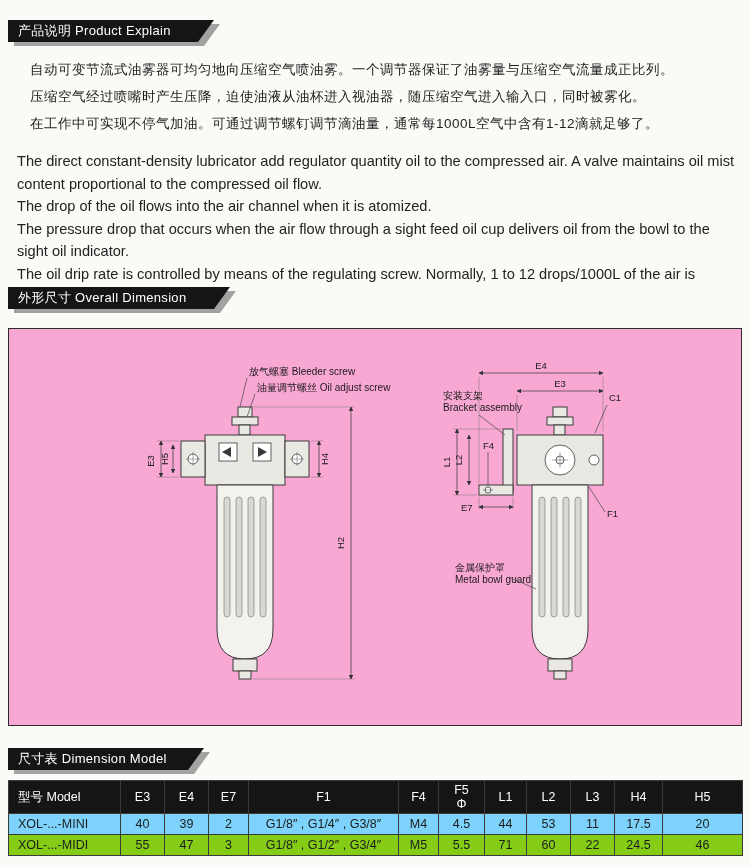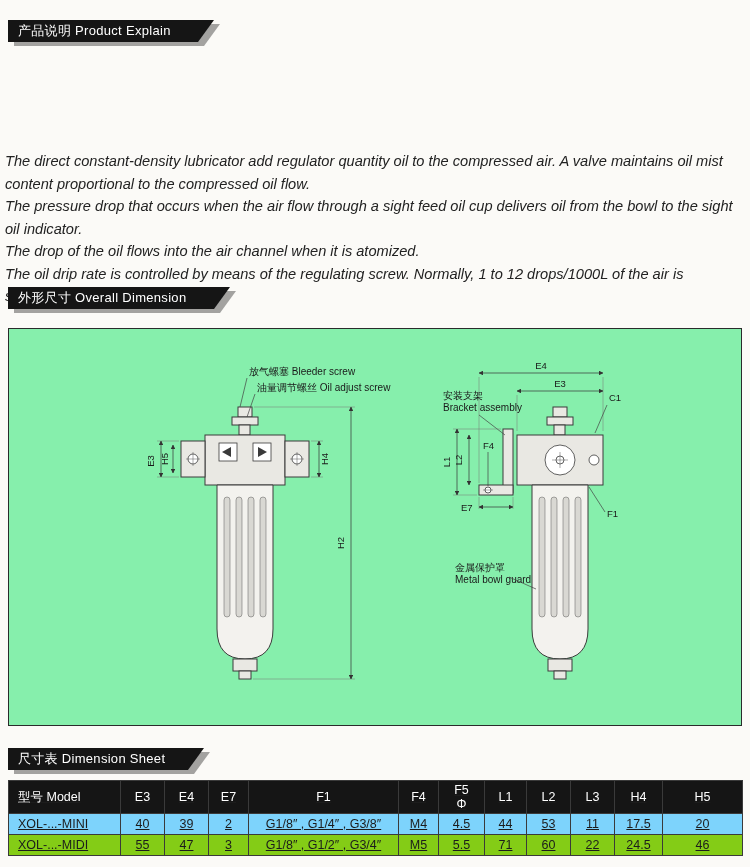--- a/index.html
+++ b/index.html
@@ -24,26 +24,26 @@
     position:absolute; left:0; top:0; width:100%; height:22px;
     background:#151515; color:#fff;
     clip-path:polygon(0 0,100% 0,calc(100% - 16px) 100%,0 100%);
     font-size:13px; line-height:22px; padding-left:10px; letter-spacing:.3px;
     white-space:nowrap;
   }
 
   .cn-text { position:absolute; left:30px; right:26px; top:44px; }
   .cn-text p { font-size:13.5px; line-height:27px; letter-spacing:.5px; }
 
-  .en-text { position:absolute; left:5px; right:6px; top:138px;font-style:italic; }
+  .en-text { position:absolute; left:17px; right:6px; top:138px; }
   .en-text p { font-size:14.6px; line-height:22.5px; color:#222; }
 
   .diagram-box {
     position:absolute; left:8px; top:316px; width:734px; height:398px;
-    border:1px solid #2b2b2b; background:#86efac;
+    border:1px solid #2b2b2b; background:#f9a8d4;
   }
   .diagram-box svg { width:100%; height:100%; display:block; }
 
   svg text { font-family:"Liberation Sans","DejaVu Sans",sans-serif; fill:#191919; }
   .dim-label { font-size:9.5px; }
   .callout { font-size:10px; }
   .part { fill:#e9e8e3; stroke:#3a3a3a; stroke-width:1; }
   .bowl  { fill:#f3f2ee; stroke:#3a3a3a; stroke-width:1; }
   .slot  { fill:#d9d8d3; stroke:#5a5a58; stroke-width:.5; }
   .win   { fill:#ffffff; stroke:#3a3a3a; stroke-width:.8; }
@@ -51,21 +51,20 @@
   .extline { stroke:#777; stroke-width:.5; fill:none; }
   .leader  { stroke:#444; stroke-width:.7; fill:none; }
   .hole { fill:#fff; stroke:#3a3a3a; stroke-width:.8; }
   .cross { stroke:#555; stroke-width:.5; }
   .flow { fill:#3a3a3a; }
 
   table.dims {
     position:absolute; left:8px; top:768px; width:734px;
     border-collapse:collapse; table-layout:fixed;
     font-size:12.5px;
-    text-decoration:underline;
   }
   table.dims th, table.dims td {
     border:1px solid #3a3a3a; text-align:center; padding:2px 2px;
     white-space:pre-line;
   }
   table.dims th {
     background:#151515; color:#fff; font-weight:normal; height:27px; font-size:12.5px;
   }
   table.dims td { height:21px; background:#7dd3fc; }
   table.dims tr.alt td { background:#84cc16; }
@@ -74,25 +73,30 @@
 </head>
 <body>
 
 <div class="page">
 
   <div class="banner" style="top:8px; width:206px;">
     <div class="shadow"></div>
     <div class="face">产品说明 Product Explain</div>
   </div>
 
+  <div class="cn-text">
+    <p>自动可变节流式油雾器可均匀地向压缩空气喷油雾。一个调节器保证了油雾量与压缩空气流量成正比列。</p>
+    <p>压缩空气经过喷嘴时产生压降，迫使油液从油杯进入视油器，随压缩空气进入输入口，同时被雾化。</p>
+    <p>在工作中可实现不停气加油。可通过调节螺钉调节滴油量，通常每1000L空气中含有1-12滴就足够了。</p>
+  </div>
 
   <div class="en-text">
     <p>The direct constant-density lubricator add regulator quantity oil to the compressed air. A valve maintains oil mist content proportional to the compressed oil flow.</p>
+    <p>The drop of the oil flows into the air channel when it is atomized.</p>
     <p>The pressure drop that occurs when the air flow through a sight feed oil cup delivers oil from the bowl to the sight oil indicator.</p>
-    <p>The drop of the oil flows into the air channel when it is atomized.</p>
     <p>The  oil drip rate is controlled by means of the regulating screw. Normally, 1 to 12 drops/1000L of the air is sufficient.</p>
   </div>
 
   <div class="banner" style="top:275px; width:222px;">
     <div class="shadow"></div>
     <div class="face">外形尺寸 Overall Dimension</div>
   </div>
 
   <div class="diagram-box">
     <svg viewBox="0 0 732 396" role="img">
@@ -218,21 +222,21 @@
 
         <text class="callout" x="446" y="242">金属保护罩</text>
         <text class="callout" x="446" y="254">Metal bowl guard</text>
         <line class="leader" x1="500" y1="248" x2="527" y2="260"></line>
       </g>
     </svg>
   </div>
 
   <div class="banner" style="top:736px; width:196px;">
     <div class="shadow"></div>
-    <div class="face">尺寸表 Dimension Sheet</div>
+    <div class="face">尺寸表 Dimension Model</div>
   </div>
 
   <table class="dims">
     <colgroup>
       <col style="width:112px">
         <col style="width:44px">
         <col style="width:44px">
         <col style="width:40px">
       <col style="width:150px">
         <col style="width:40px">

